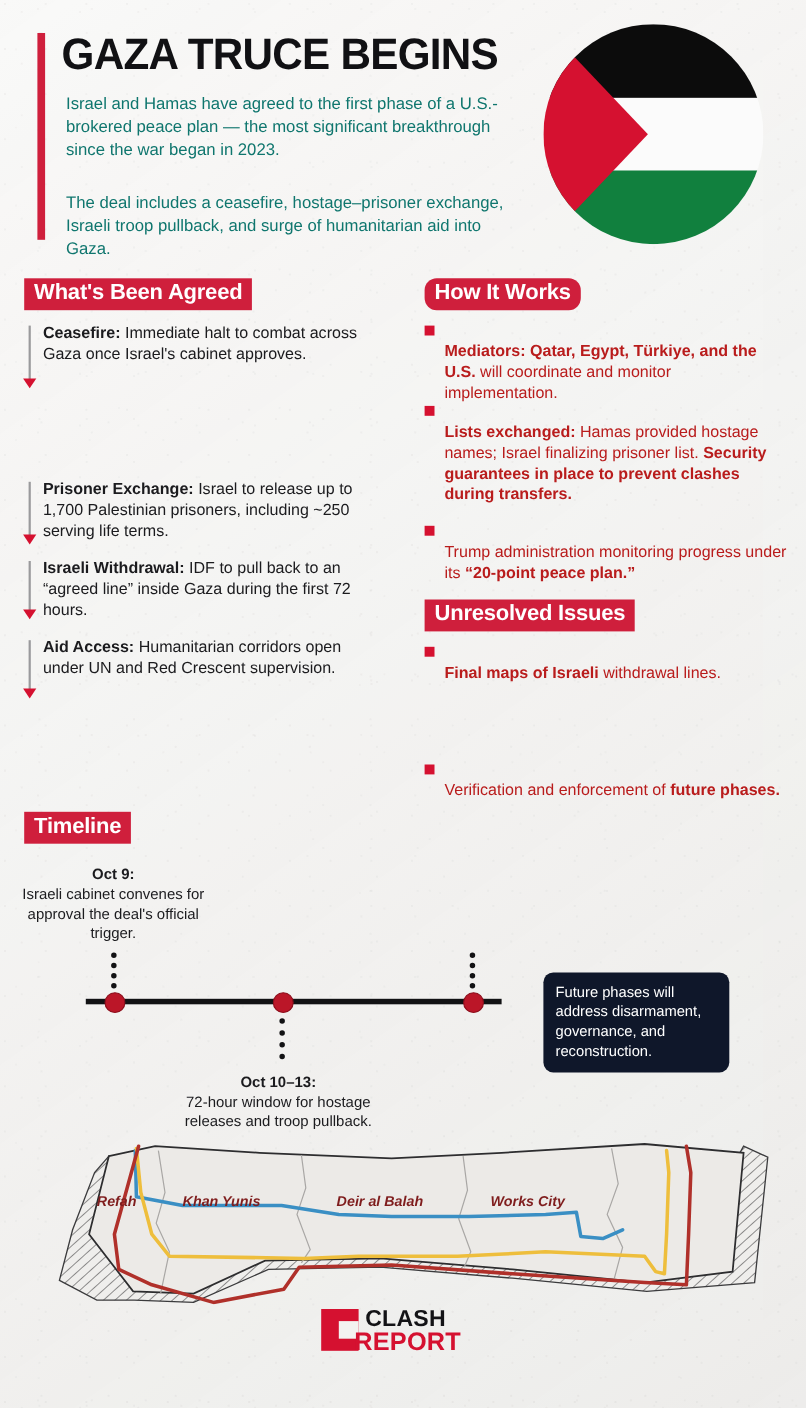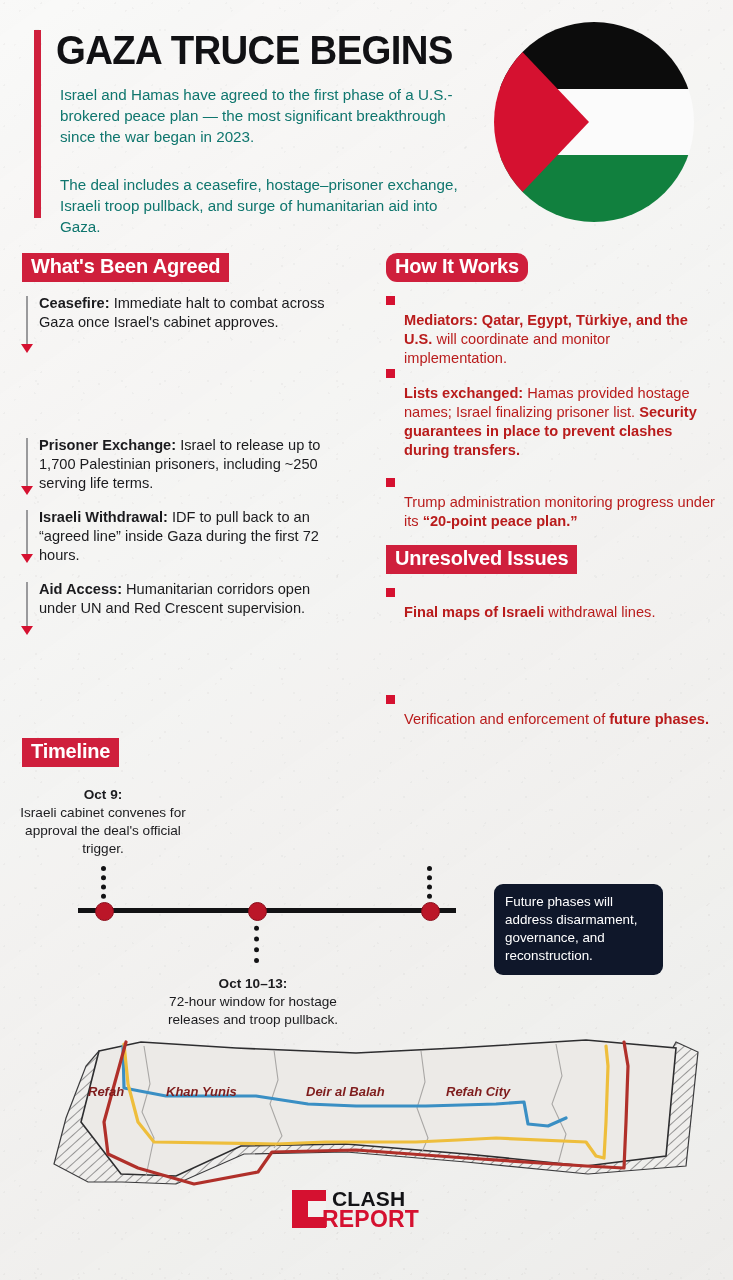--- a/index.html
+++ b/index.html
@@ -216,21 +216,21 @@
       <polyline points="97,20 98,62 140,70 230,70 282,78 330,80 400,80 470,78 498,76 502,98 522,100 540,92" fill="none" stroke="#3a8fc4" stroke-width="3.2" stroke-linejoin="round" stroke-linecap="round"></polyline>
 
       <polyline points="98,18 102,58 112,96 128,116 250,118 300,116 390,116 432,114 470,112 560,116 570,130 578,132 580,96 582,40 580,20" fill="none" stroke="#eebe3c" stroke-width="3.2" stroke-linejoin="round" stroke-linecap="round"></polyline>
 
       <polyline points="100,16 78,96 82,128 112,142 168,158 232,146 246,126 330,124 440,132 560,140 598,142 600,96 602,40 598,16" fill="none" stroke="#b0302a" stroke-width="3.2" stroke-linejoin="round" stroke-linecap="round"></polyline>
     </svg>
 
     <div class="map-city" style="left:62px;top:58px;">Refah</div>
     <div class="map-city" style="left:140px;top:58px;">Khan Yunis</div>
     <div class="map-city" style="left:280px;top:58px;">Deir al Balah</div>
-    <div class="map-city" style="left:420px;top:58px;">Refah City</div>
+    <div class="map-city" style="left:420px;top:58px;">Works City</div>
   </div>
 
   <div class="logo">
     <div class="mark">
         <i></i>
       </div>
     <div class="clash">CLASH</div>
     <div class="report">REPORT</div>
   </div>
 

